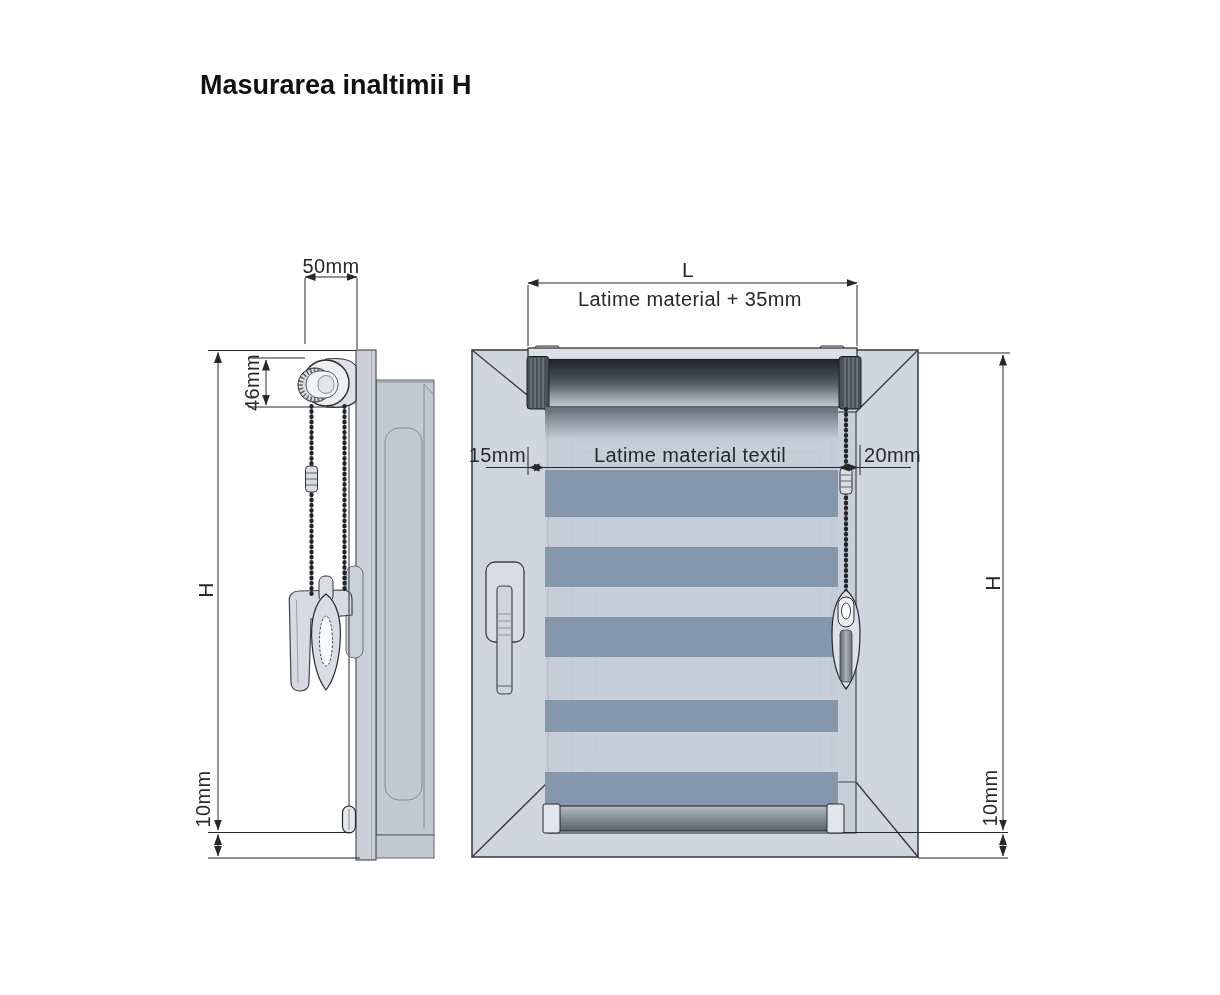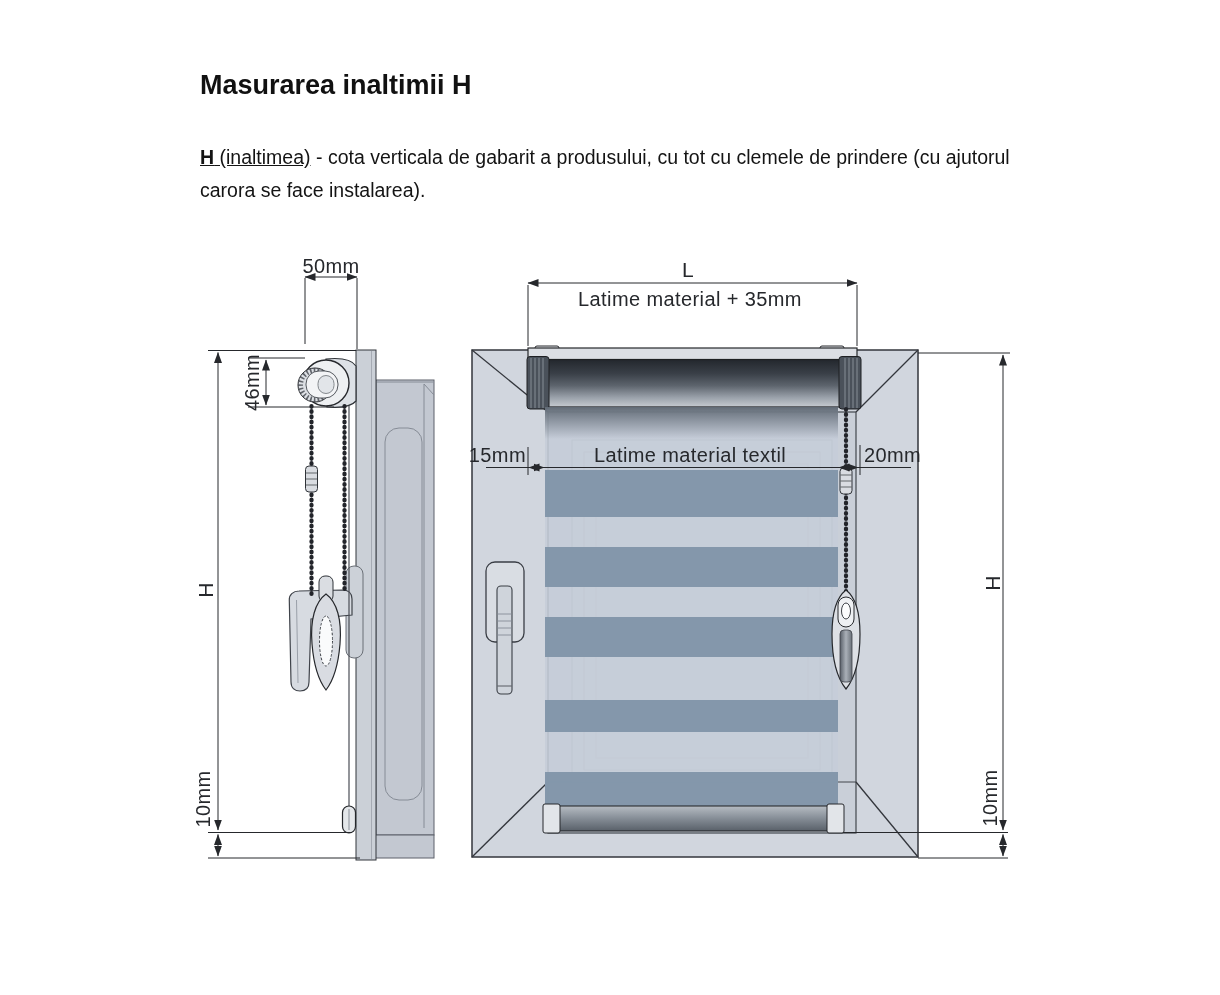--- a/index.html
+++ b/index.html
@@ -17,24 +17,20 @@
   .chain{stroke:#22242a;stroke-width:4.2;stroke-dasharray:0.8 4.4;stroke-linecap:round;fill:none;}
   .thin{stroke:#868c96;stroke-width:1;fill:none;}
 </style>
 </head>
 <body>
 
 <div class="canvas">
 
   <div class="doc-title">Masurarea inaltimii H</div>
 
-  <div class="doc-desc">
-    <div><span class="b u">H</span><span class="u"> (inaltimea)</span><span> - cota verticala de gabarit a produsului, cu tot cu clemele de prindere (cu ajutorul</span></div>
-    <div>carora se face instalarea).</div>
-  </div>
 
   <svg width="1220" height="995" viewBox="0 0 1220 995">
     <defs>
       <marker id="arr" viewBox="0 0 12 10" refX="10.5" refY="5" markerWidth="12" markerHeight="10" orient="auto-start-reverse" markerUnits="userSpaceOnUse">
         <path d="M0,1 L11,5 L0,9 Z" fill="#26282c"></path>
       </marker>
       <linearGradient id="tubeGrad" x1="0" y1="0" x2="0" y2="1">
         <stop offset="0" stop-color="#23272d"></stop>
           <stop offset="0.3" stop-color="#3a4048"></stop>
         <stop offset="0.55" stop-color="#5d646d"></stop>

